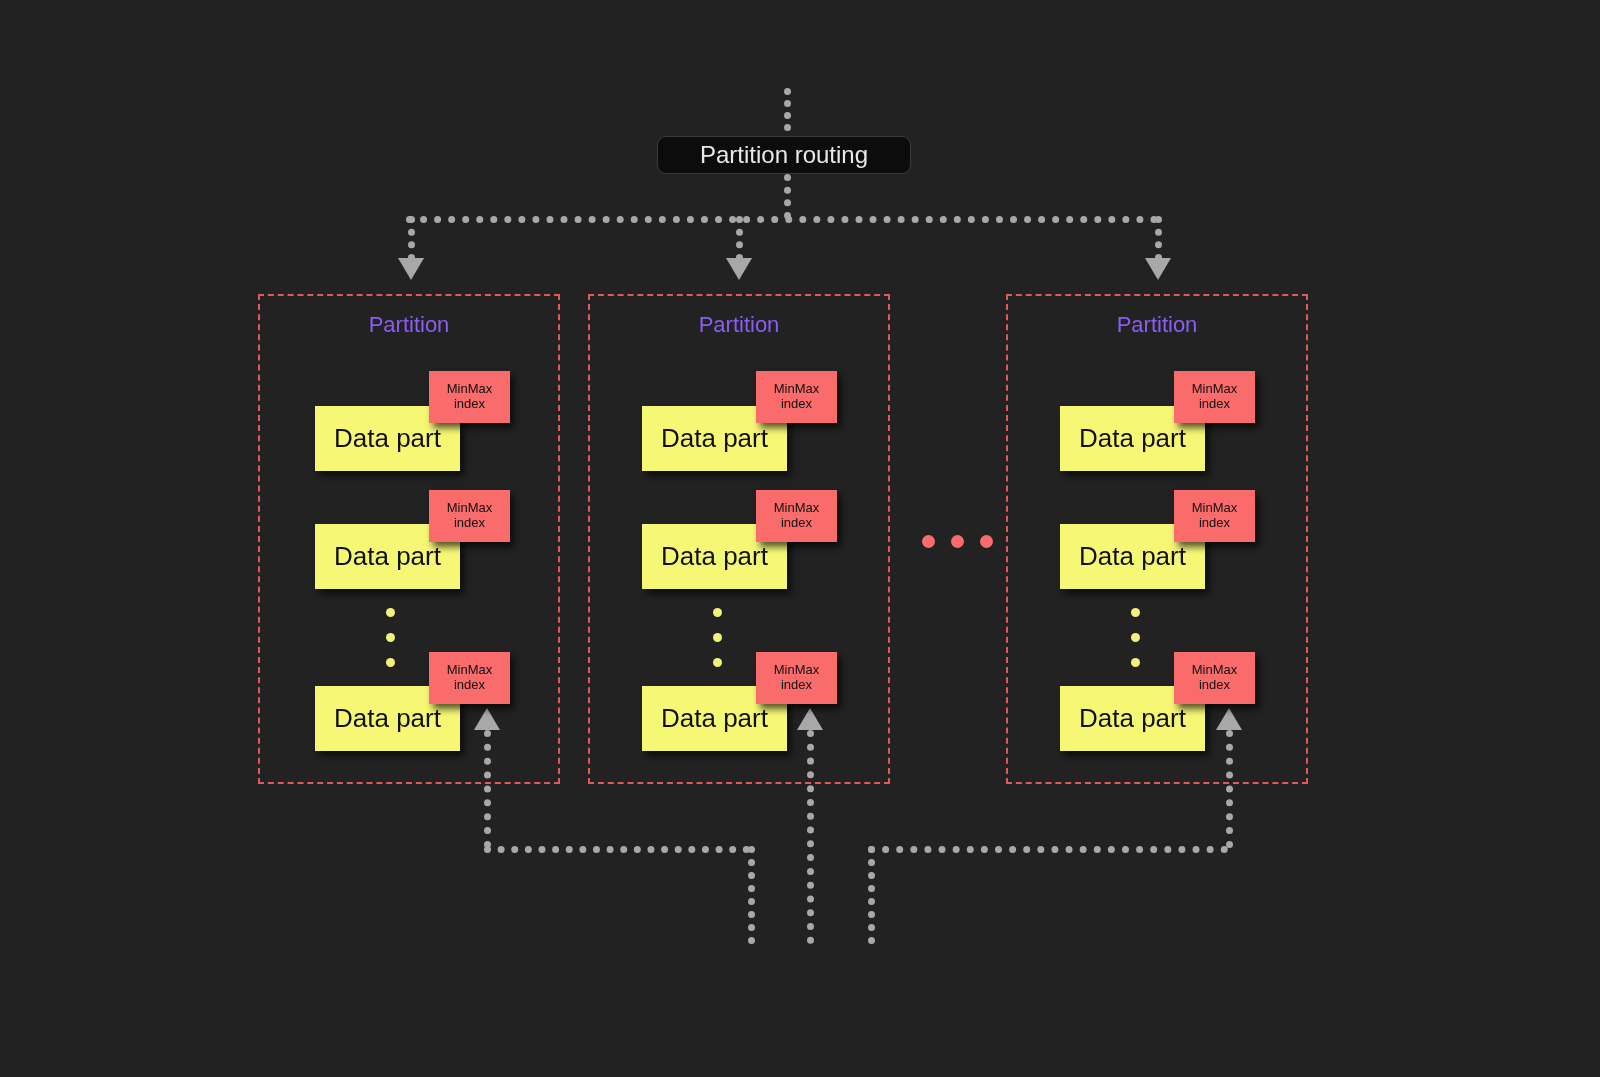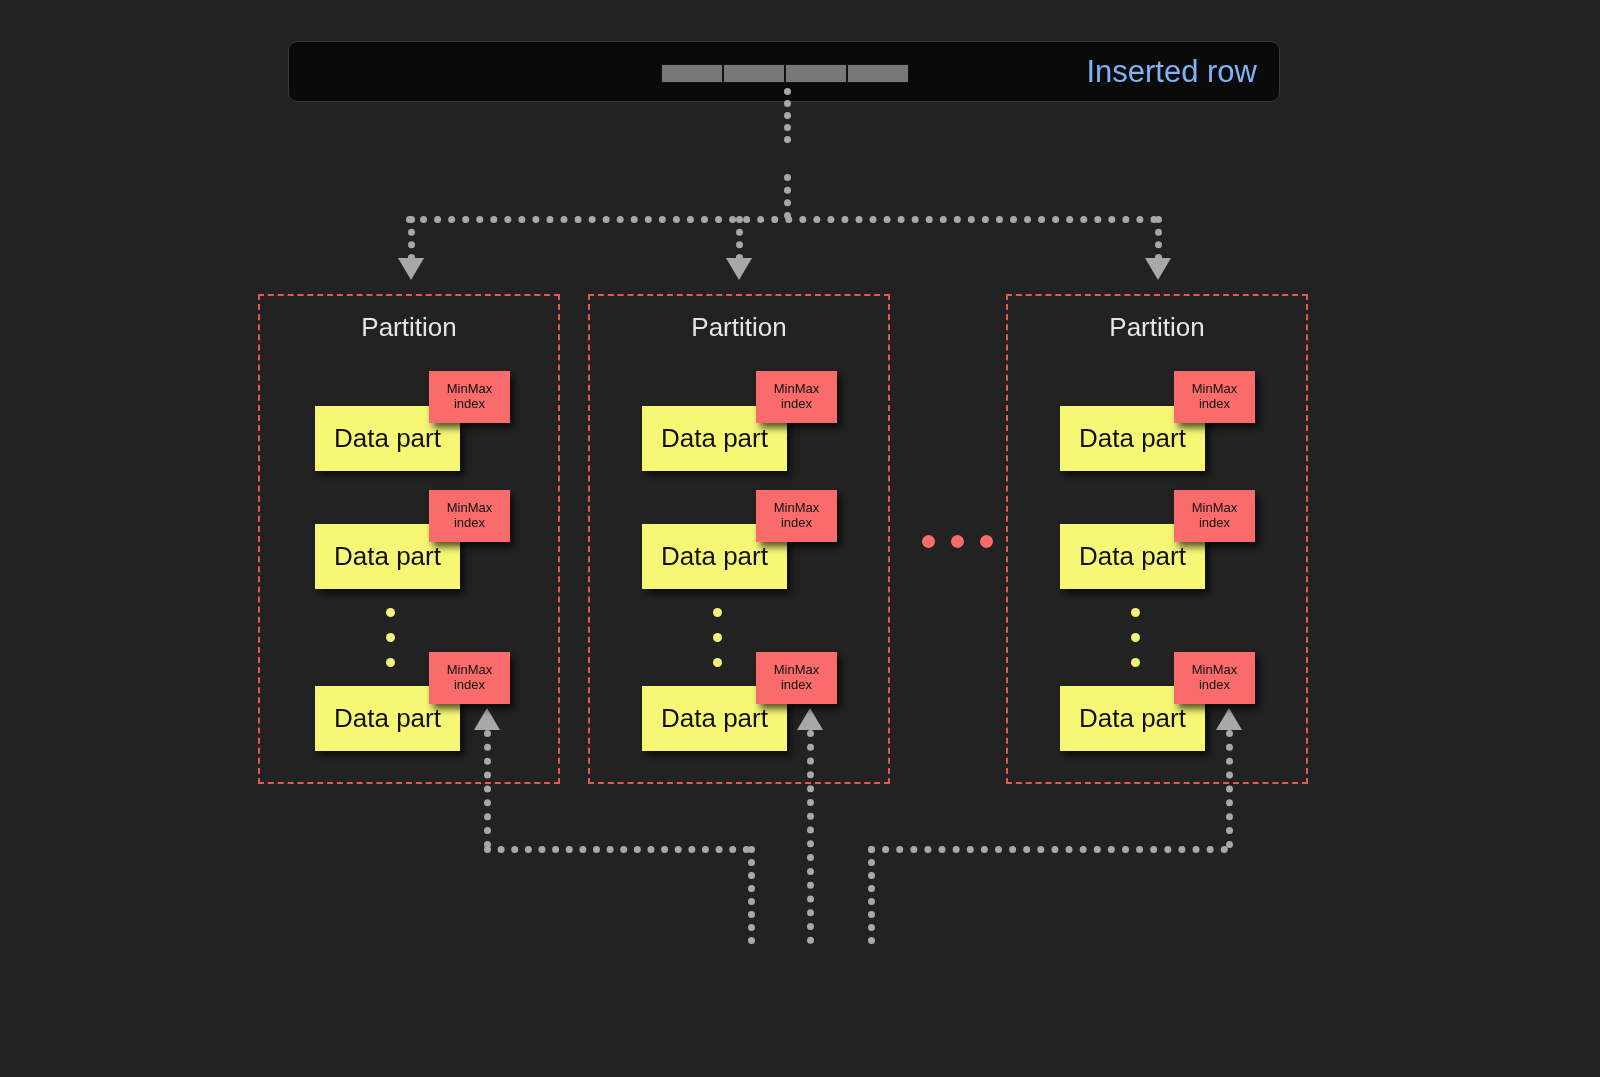--- a/index.html
+++ b/index.html
@@ -114,22 +114,22 @@
     box-sizing: border-box;
     top: 294px;
     height: 490px;
   }
   .partition-title {
     position: absolute;
     top: 16px;
     left: 0;
     width: 100%;
     text-align: center;
-    font-size: 26px;
-    color: #e5e5e5;
+    font-size: 22px;
+    color: #8b5cf6;
   }
 
   
   .part-group { position: absolute; }
   .data-part {
     position: absolute;
     width: 145px;
     height: 65px;
     background: #f7f776;
     box-shadow: 4px 5px 7px rgba(0,0,0,0.65);
@@ -177,32 +177,26 @@
     border-radius: 50%;
     background: #fa6b6b;
     display: block;
   }
 </style>
 </head>
 <body>
 
 <div id="stage">
 
-  <div class="bar" style="left:288px; top:41px; width:992px; height:61px;">
-    <div class="row-cells">
-      <span class="cell"></span>
-      <span class="cell"></span>
-      <span class="cell"></span>
-      <span class="cell"></span>
-    </div>
-    <div class="bar-label">Inserted row</div>
-  </div>
 
   <div class="dotv" style="left:784px; top:88px; height:55px;"></div>
 
+  <div class="pill" style="left:657px; top:136px; width:254px; height:38px;">
+    <span>Partition routing</span>
+  </div>
 
   <div class="dotv" style="left:784px; top:174px; height:45px;"></div>
 
   <div class="doth" style="left:406px; top:216px; width:752px;"></div>
 
   <div class="dotv" style="left:408px; top:216px; height:45px;"></div>
   <div class="arrow-down" style="left:398px; top:258px;"></div>
 
   <div class="dotv" style="left:736px; top:216px; height:45px;"></div>
   <div class="arrow-down" style="left:726px; top:258px;"></div>

